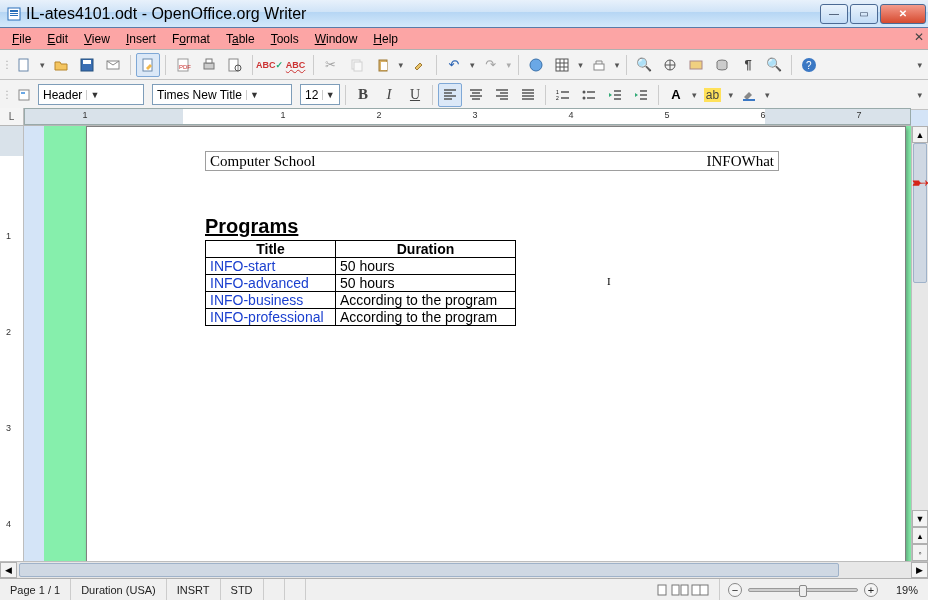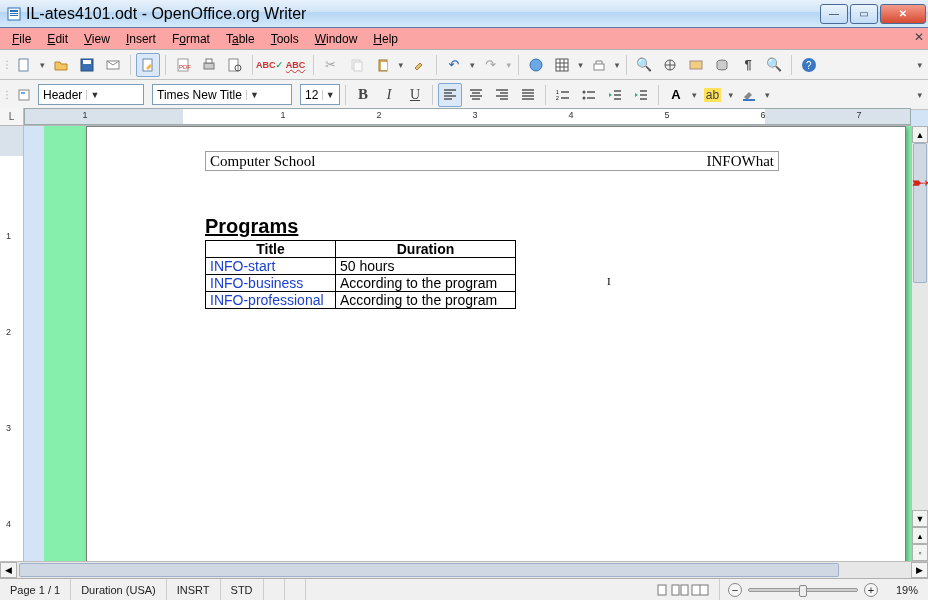--- a/index.html
+++ b/index.html
@@ -412,20 +412,24 @@
           <tbody>
               <tr>
             <th class="col1">Title</th>
             <th class="col2">Duration</th>
           </tr>
           <tr>
                 <td><a href="#">INFO-start</a></td>
                 <td>50 hours</td>
               </tr>
           <tr>
+                <td><a href="#">INFO-advanced</a></td>
+                <td>50 hours</td>
+              </tr>
+          <tr>
                 <td><a href="#">INFO-business</a></td>
                 <td>According to the program</td>
               </tr>
           <tr>
                 <td><a href="#">INFO-professional</a></td>
                 <td>According to the program</td>
               </tr>
         </tbody>
           </table>
       </div>

